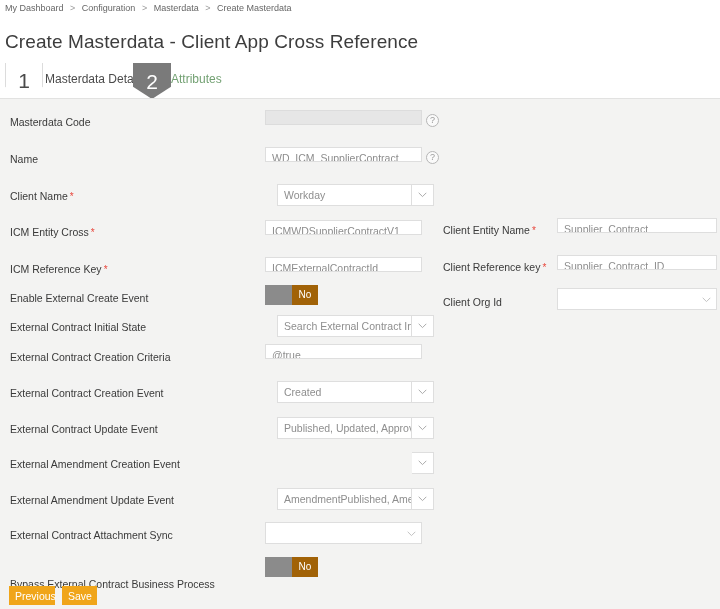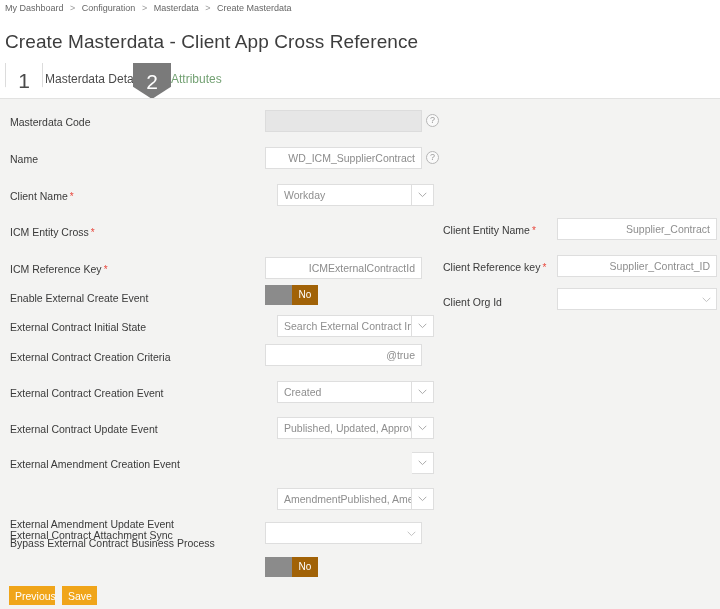--- a/index.html
+++ b/index.html
@@ -66,25 +66,25 @@
     position:absolute; font-size:10.5px; color:#3a3a3a;
     white-space:nowrap; line-height:1;
   }
   .lbl .req { color:#e8463c; font-size:10px; margin-left:2px; }
 
   .lbl-left  { left:10px; }
   .lbl-right { left:443px; }
 
   
   .fld {
-    position:absolute; height:22px;
+    position:absolute; height:15px;
     background:#ffffff; border:1px solid #dedede;
     font-size:10.5px; line-height:20px;
     padding:0 6px; color:#8e8e8e;
-    white-space:nowrap; overflow:hidden;text-align:right;
+    white-space:nowrap; overflow:hidden;
   }
   .fld.val { color:#8c8c8c; }
   .fld.disabled { background:#e6e6e6; border-color:#dcdcdc; }
 
   .fld-c1 { left:265px; width:157px; }
   .fld-c2 { left:557px; width:160px; }     
 
   
   .sel { position:absolute; height:22px; }
   .sel .box {
@@ -194,20 +194,21 @@
     <div class="arrow">
       <svg width="9" height="6" viewBox="0 0 9 6">
           <path d="M0.7 0.8 L4.5 4.6 L8.3 0.8" fill="none" stroke="#aaa" stroke-width="1"></path>
         </svg>
     </div>
   </div>
 
   <div class="lbl lbl-left" style="top:128px;">
     <span>ICM Entity Cross</span><span class="req">*</span>
   </div>
+  <div class="fld fld-c1 val" style="top:121px;">ICMWDSupplierContractV1</div>
 
   <div class="lbl lbl-right" style="top:126px;">
     <span>Client Entity Name</span><span class="req">*</span>
   </div>
   <div class="fld fld-c2" style="top:119px;">Supplier_Contract</div>
 
   <div class="lbl lbl-left" style="top:165px;">
     <span>ICM Reference Key</span><span class="req">*</span>
   </div>
   <div class="fld fld-c1 val" style="top:158px;">ICMExternalContractId</div>
@@ -267,40 +268,40 @@
 
   <div class="lbl lbl-left" style="top:360px;">External Amendment Creation Event</div>
   <div class="sel sel-c1" style="top:353px;">
     <div class="arrow">
       <svg width="9" height="6" viewBox="0 0 9 6">
           <path d="M0.7 0.8 L4.5 4.6 L8.3 0.8" fill="none" stroke="#aaa" stroke-width="1"></path>
         </svg>
     </div>
   </div>
 
-  <div class="lbl lbl-left" style="top:396px;margin-top:24px;">External Amendment Update Event</div>
+  <div class="lbl lbl-left" style="top:396px;">External Amendment Update Event</div>
   <div class="sel sel-c1" style="top:389px;">
     <div class="box">AmendmentPublished, Amend...</div>
     <div class="arrow">
       <svg width="9" height="6" viewBox="0 0 9 6">
           <path d="M0.7 0.8 L4.5 4.6 L8.3 0.8" fill="none" stroke="#aaa" stroke-width="1"></path>
         </svg>
     </div>
   </div>
 
   <div class="lbl lbl-left" style="top:431px;">External Contract Attachment Sync</div>
   <div class="selplain selplain-c1" style="top:423px;">
     <div class="arrow">
       <svg width="9" height="6" viewBox="0 0 9 6">
           <path d="M0.7 0.8 L4.5 4.6 L8.3 0.8" fill="none" stroke="#c2c2c2" stroke-width="1"></path>
         </svg>
     </div>
   </div>
 
-  <div class="lbl lbl-left" style="top:439px;">Bypass External Contract Business Process</div>
+  <div class="lbl lbl-left" style="top:480px;">Bypass External Contract Business Process</div>
   <div class="toggle" style="top:458px;">
     <div class="knob"></div>
     <div class="state">No</div>
   </div>
 
   <button class="btn" style="left:9px; top:487px; width:46px;">Previous</button>
   <button class="btn" style="left:62px; top:487px; width:35px;">Save</button>
 
 </div>
 

